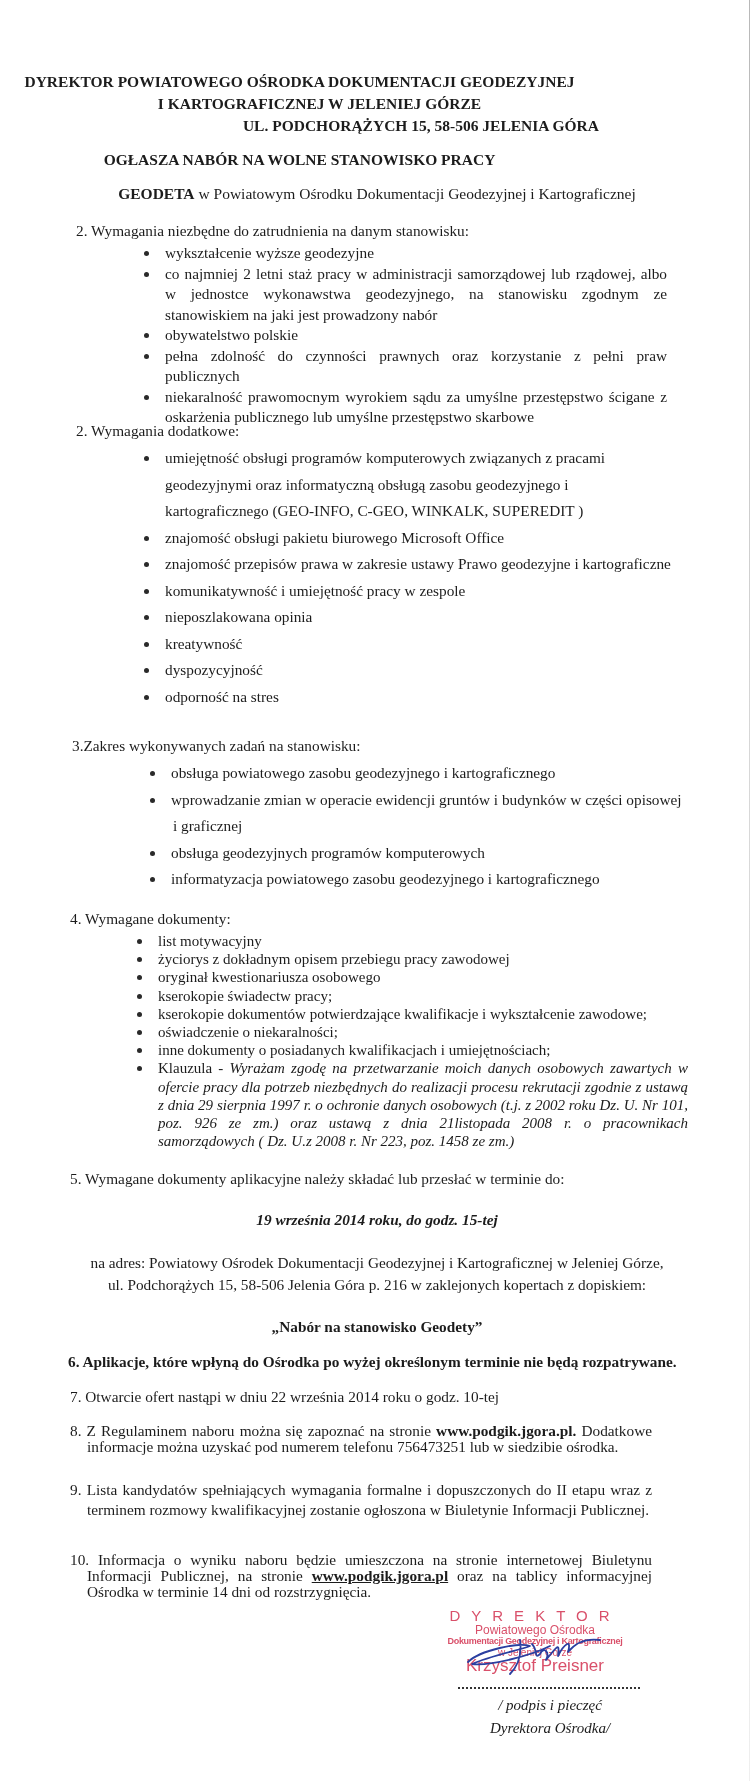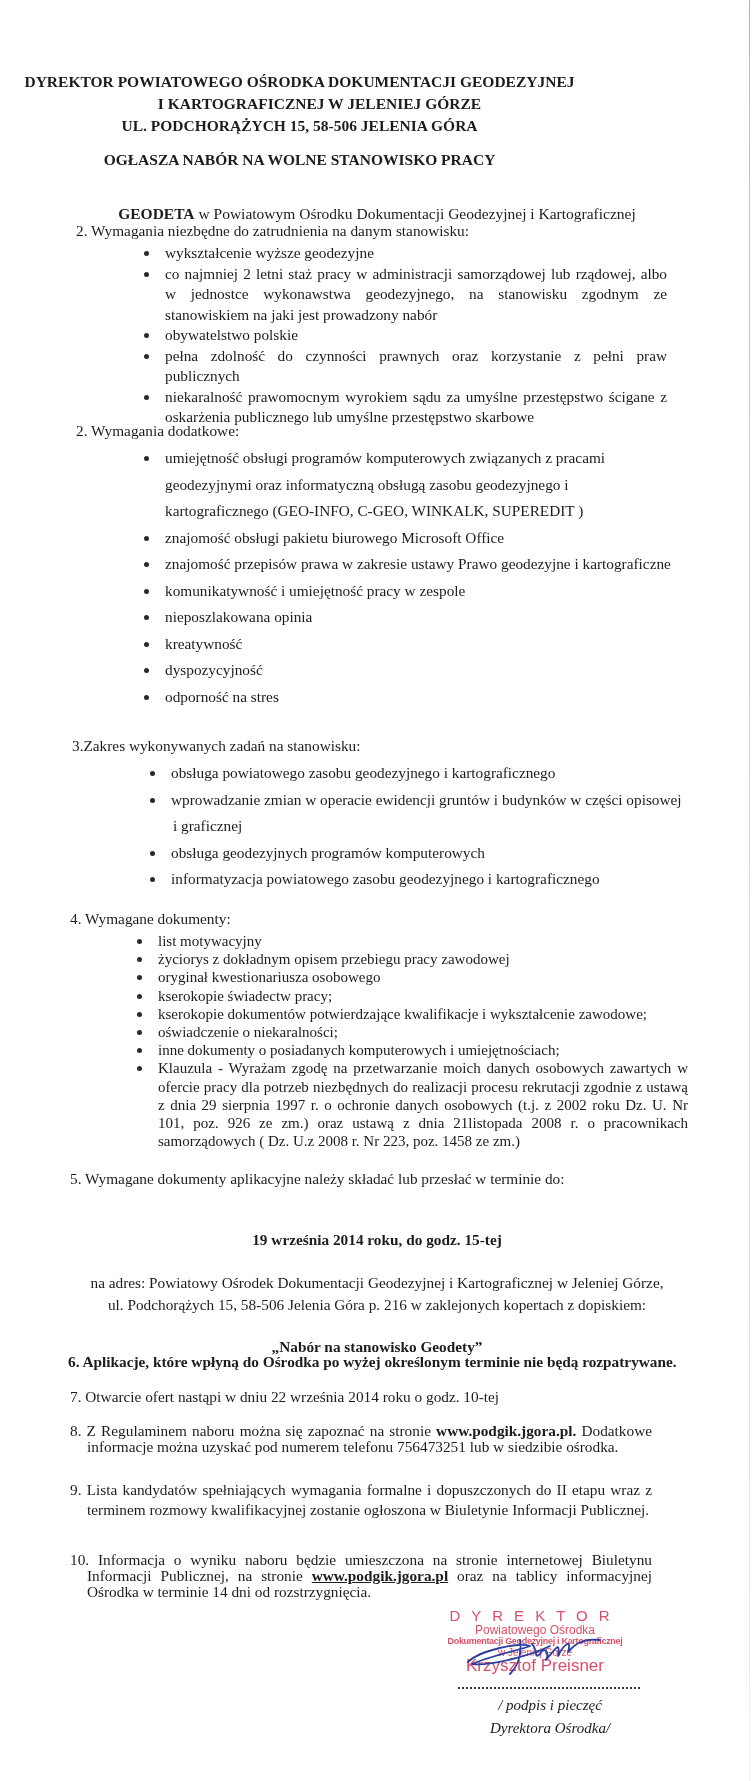--- a/index.html
+++ b/index.html
@@ -15,41 +15,41 @@
   .hdr { position: absolute; left: 0; width: 599px; text-align: center; font-weight: bold; }
   .abs { position: absolute; }
   .sec { position: absolute; left: 76px; white-space: nowrap; }
   ul.blist { position: absolute; margin: 0; padding: 0; list-style: none; }
   ul.blist li { position: relative; padding-left: 21px; }
   ul.blist li .dot {
     position: absolute; left: 0; width: 5px; height: 5px; border-radius: 50%;
     background: #2a2a2a;
   }
   .just { text-align: justify; text-align-last: left; }
-  .center { position: absolute; left: 0; width: 754px; text-align: center; margin-top: 20px; }
-  i, .it { }
+  .center { position: absolute; left: 0; width: 754px; text-align: center; }
+  i, .it { font-style: italic; }
   .b { font-weight: bold; }
   .u { text-decoration: underline; }
   .stamp { position: absolute; left: 440px; top: 1608px; width: 190px; height: 80px; color: #d9506a; font-family: "Liberation Sans", sans-serif; text-align: center; }
   .stamp .t1 { font-size: 15px; letter-spacing: 11px; line-height: 16px; }
   .stamp .t2 { font-size: 12px; line-height: 12px; }
   .stamp .t3 { font-size: 9px; line-height: 11px; font-weight: bold; letter-spacing: -0.3px; }
   .stamp .t4 { font-size: 10px; line-height: 11px; }
   .stamp .t5 { font-size: 17px; line-height: 15px; }
   .dots { position: absolute; left: 458px; top: 1687px; width: 182px; border-top: 2px dotted #333; }
   .caption { position: absolute; left: 440px; width: 220px; text-align: center; font-style: italic; font-size: 15px; }
 </style>
 </head>
 <body>
 
 <div class="scanline"></div>
 
 <div class="hdr" style="top:73px;font-size:15.5px;">DYREKTOR POWIATOWEGO OŚRODKA DOKUMENTACJI GEODEZYJNEJ</div>
 <div class="hdr" style="top:95px;font-size:15.5px;margin-left:20px;">I KARTOGRAFICZNEJ W JELENIEJ GÓRZE</div>
-<div class="hdr" style="top:117px;font-size:15.5px;">UL. PODCHORĄŻYCH 15,  58-506 JELENIA GÓRA</div>
+<div class="hdr" style="top:117px;font-size:15.5px;text-align:right;">UL. PODCHORĄŻYCH 15,  58-506 JELENIA GÓRA</div>
 <div class="hdr" style="top:151px;font-size:15.5px;">OGŁASZA NABÓR NA WOLNE STANOWISKO PRACY</div>
 <div class="center" style="top:185px;font-size:15.5px;"><span class="b">GEODETA</span><span> w Powiatowym Ośrodku Dokumentacji Geodezyjnej i Kartograficznej</span></div>
 
 <div class="sec" style="top:222px;">2. Wymagania niezbędne do zatrudnienia na danym stanowisku:</div>
 <ul class="blist just" style="left:144px;top:243px;width:523px;line-height:20.5px;">
   <li><span class="dot" style="top:8px"></span><span>wykształcenie wyższe geodezyjne</span></li>
   <li><span class="dot" style="top:8px"></span><span>co najmniej 2 letni staż pracy w administracji samorządowej lub rządowej, albo w jednostce wykonawstwa geodezyjnego, na stanowisku zgodnym ze stanowiskiem na jaki jest prowadzony nabór</span></li>
   <li><span class="dot" style="top:8px"></span><span>obywatelstwo polskie</span></li>
   <li><span class="dot" style="top:8px"></span><span>pełna zdolność do czynności prawnych oraz korzystanie z pełni praw publicznych</span></li>
   <li><span class="dot" style="top:8px"></span><span>niekaralność prawomocnym wyrokiem sądu za umyślne przestępstwo ścigane z oskarżenia publicznego lub umyślne przestępstwo skarbowe</span></li>
@@ -77,26 +77,26 @@
 </ul>
 
 <div class="sec" style="top:910px;left:70px;">4. Wymagane dokumenty:</div>
 <ul class="blist" style="left:137px;top:932px;width:540px;line-height:18.2px;font-size:15px;">
   <li><span class="dot" style="top:7px"></span><span>list motywacyjny</span></li>
   <li><span class="dot" style="top:7px"></span><span>życiorys z dokładnym opisem przebiegu pracy zawodowej</span></li>
   <li><span class="dot" style="top:7px"></span><span>oryginał kwestionariusza osobowego</span></li>
   <li><span class="dot" style="top:7px"></span><span>kserokopie świadectw pracy;</span></li>
   <li><span class="dot" style="top:7px"></span><span>kserokopie dokumentów potwierdzające kwalifikacje i wykształcenie zawodowe;</span></li>
   <li><span class="dot" style="top:7px"></span><span>oświadczenie o niekaralności;</span></li>
-  <li><span class="dot" style="top:7px"></span><span>inne dokumenty o posiadanych komputerowych i umiejętnościach;</span></li>
+  <li><span class="dot" style="top:7px"></span><span>inne dokumenty o posiadanych kwalifikacjach i umiejętnościach;</span></li>
   <li class="just" style="width:530px"><span class="dot" style="top:7px"></span><span>Klauzula - </span><span class="it">Wyrażam zgodę na przetwarzanie moich danych osobowych zawartych w ofercie pracy dla potrzeb niezbędnych do realizacji procesu rekrutacji zgodnie z ustawą z dnia 29 sierpnia 1997 r. o ochronie danych osobowych (t.j. z 2002 roku Dz. U. Nr 101, poz. 926 ze  zm.) oraz ustawą z dnia 21listopada 2008 r. o pracownikach samorządowych ( Dz. U.z 2008 r. Nr 223, poz. 1458 ze zm.)</span></li>
 </ul>
 
 <div class="sec" style="top:1170px;left:70px;">5. Wymagane dokumenty aplikacyjne należy składać lub przesłać w terminie do:</div>
-<div class="center b" style="top:1211px;">19 września 2014 roku, do godz. 15-tej</div>
+<div class="center b" style="top:1211px;font-style:italic;">19 września 2014 roku, do godz. 15-tej</div>
 <div class="center" style="top:1254px;">na adres: Powiatowy Ośrodek Dokumentacji Geodezyjnej i Kartograficznej w Jeleniej Górze,</div>
 <div class="center" style="top:1276px;">ul. Podchorążych 15, 58-506 Jelenia Góra p. 216 w zaklejonych kopertach z dopiskiem:</div>
 <div class="center b" style="top:1318px;">„Nabór na stanowisko Geodety”</div>
 
 <div class="sec" style="top:1353px;left:68px;font-weight:bold;">6. Aplikacje, które wpłyną do Ośrodka po wyżej określonym terminie nie będą  rozpatrywane.</div>
 <div class="sec" style="top:1388px;left:70px;">7. Otwarcie ofert nastąpi w dniu 22 września 2014 roku o godz. 10-tej</div>
 
 <div class="abs just" style="left:70px;top:1423px;width:565px;line-height:16px;padding-left:17px;text-indent:-17px;"><span>8. Z Regulaminem naboru można się zapoznać na stronie </span><span class="b">www.podgik.jgora.pl.</span><span> Dodatkowe informacje można uzyskać pod numerem telefonu 756473251 lub w siedzibie ośrodka.</span></div>
 
 <div class="abs just" style="left:70px;top:1480px;width:565px;line-height:20px;padding-left:17px;text-indent:-17px;">9. Lista kandydatów spełniających wymagania formalne i dopuszczonych do II etapu wraz z terminem rozmowy kwalifikacyjnej zostanie ogłoszona w Biuletynie Informacji  Publicznej.</div>

